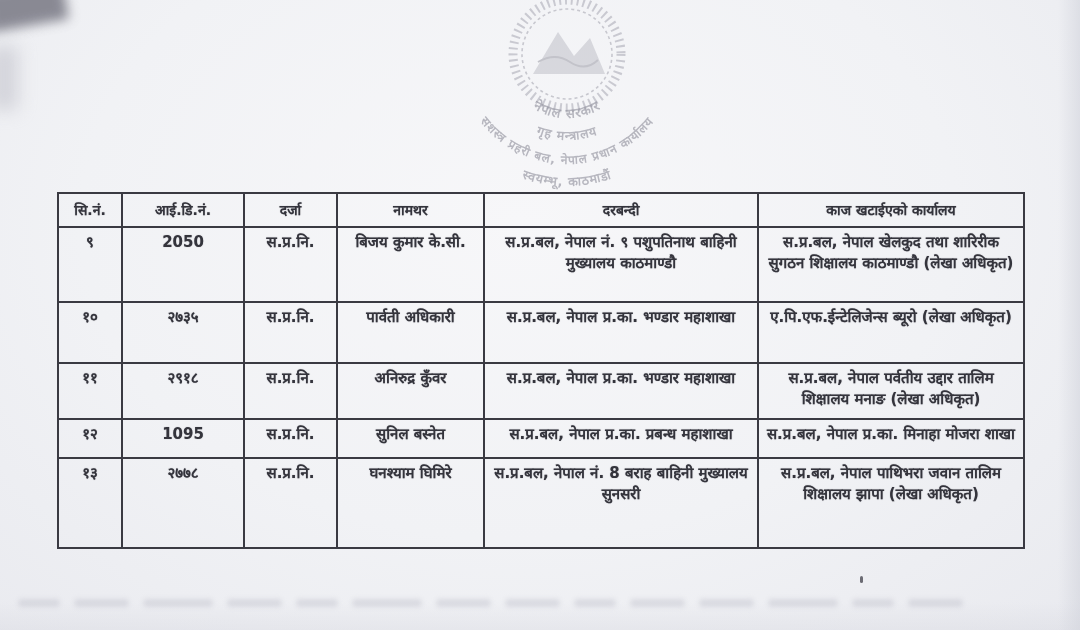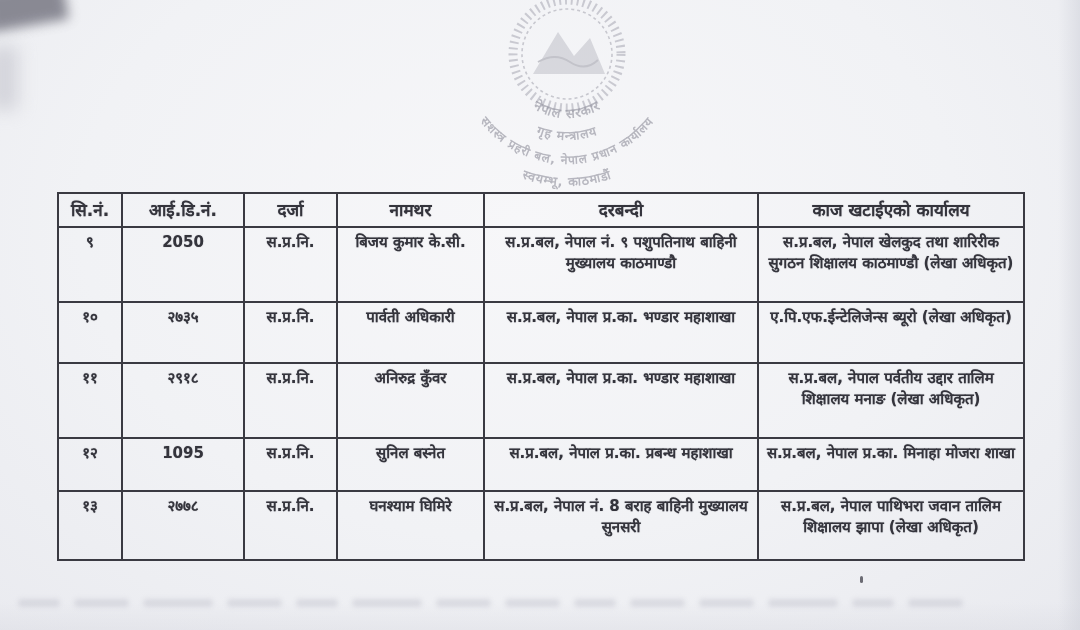--- a/index.html
+++ b/index.html
@@ -33,28 +33,28 @@
     border-collapse:collapse;table-layout:fixed;
     color:#34343c;
   }
   table.roster th, table.roster td{
     border:2px solid #3a3a42;
     padding:4px 7px 4px 7px;
     font-size:15px;line-height:21px;font-weight:600;
     text-shadow:0 0 1px rgba(52,52,62,.45);
     overflow:hidden;
   }
-  table.roster th{vertical-align:middle;font-size:17px;font-weight:700;}
+  table.roster th{vertical-align:middle;font-size:14px;font-weight:700;}
   table.roster td{vertical-align:top;}
   thead tr{height:34px;}
   tbody tr:nth-child(1){height:75px;}
   tbody tr:nth-child(2){height:61px;}
-  tbody tr:nth-child(3){height:75px;}
-  tbody tr:nth-child(4){height:53px;margin-left:24px;}
-  tbody tr:nth-child(5){height:69px;}
+  tbody tr:nth-child(3){height:56px;}
+  tbody tr:nth-child(4){height:39px;margin-left:24px;}
+  tbody tr:nth-child(5){height:90px;}
   .c0,.c1,.c2{text-align:center;}
   .c3,.c4,.c5{text-align:center;}
 
   
   .bleed{position:absolute;left:18px;top:596px;width:992px;height:14px;
     display:flex;gap:14px;align-items:center;opacity:.5;filter:blur(2.6px);}
   .bleed span{display:block;height:8px;width:55px;background:#c4c5cf;border-radius:4px;}
   .bleed span:nth-child(3n){width:70px;}
   .bleed span:nth-child(4n+1){width:42px;}
 </style>

